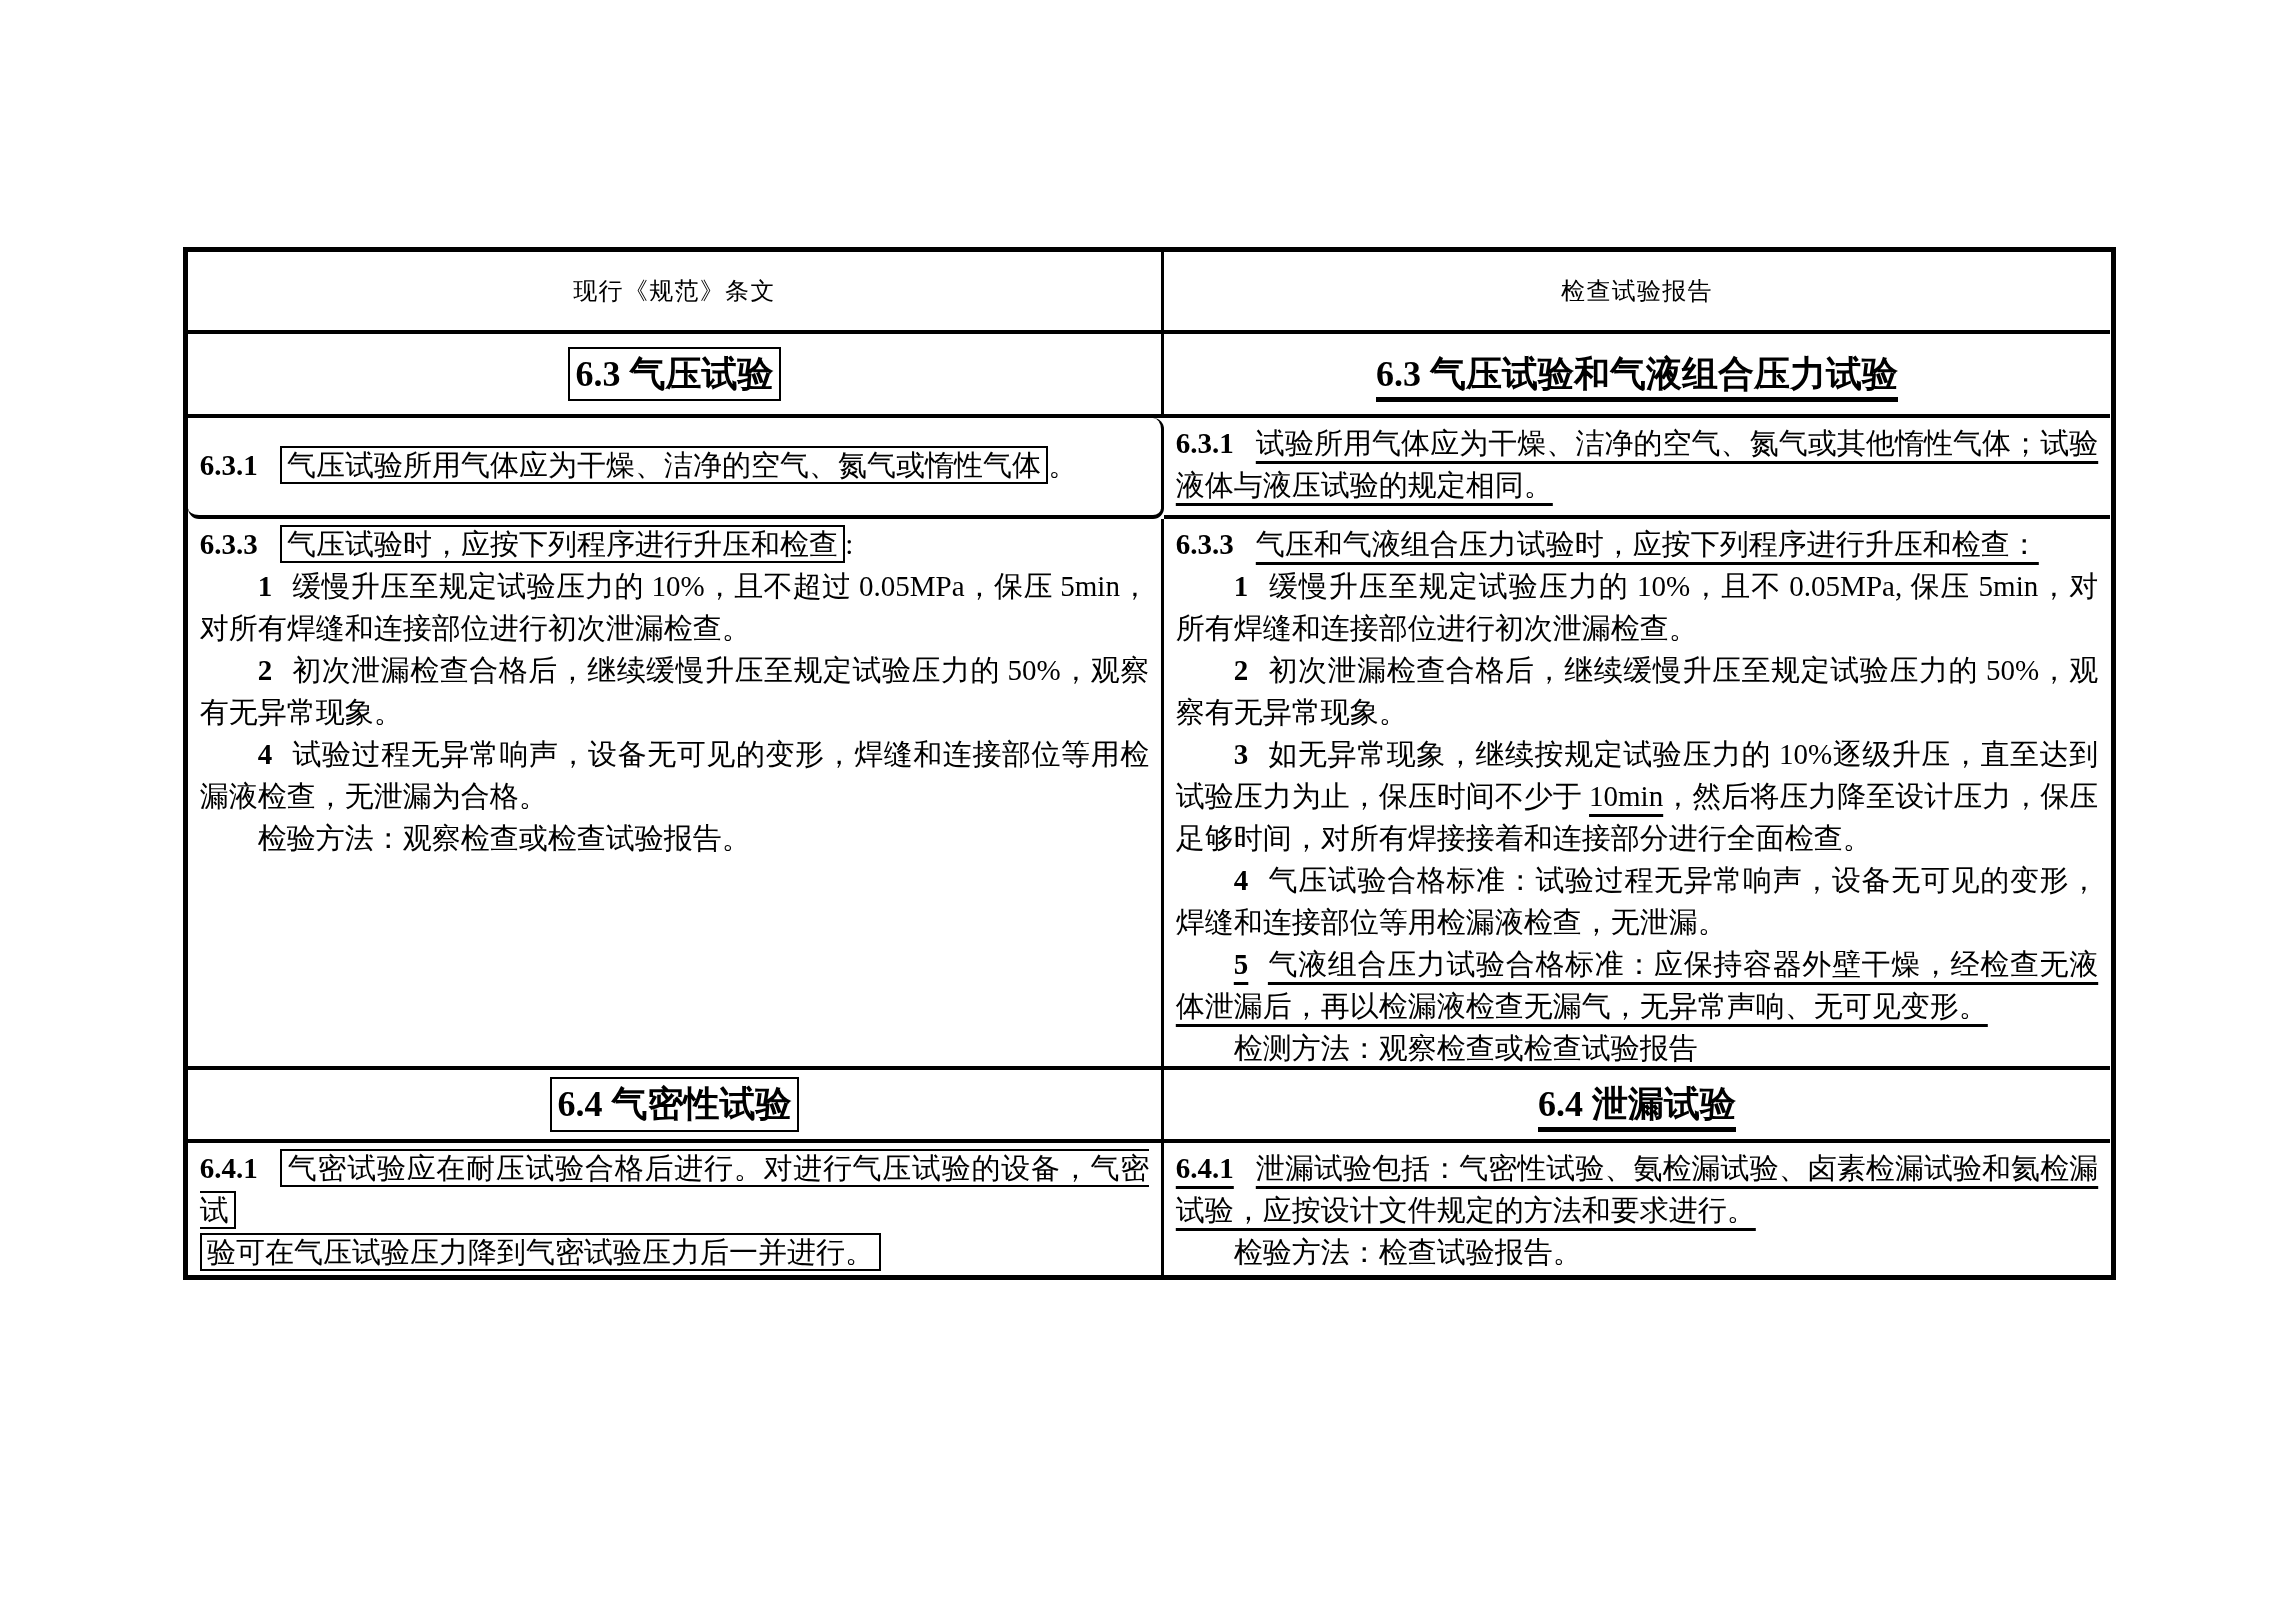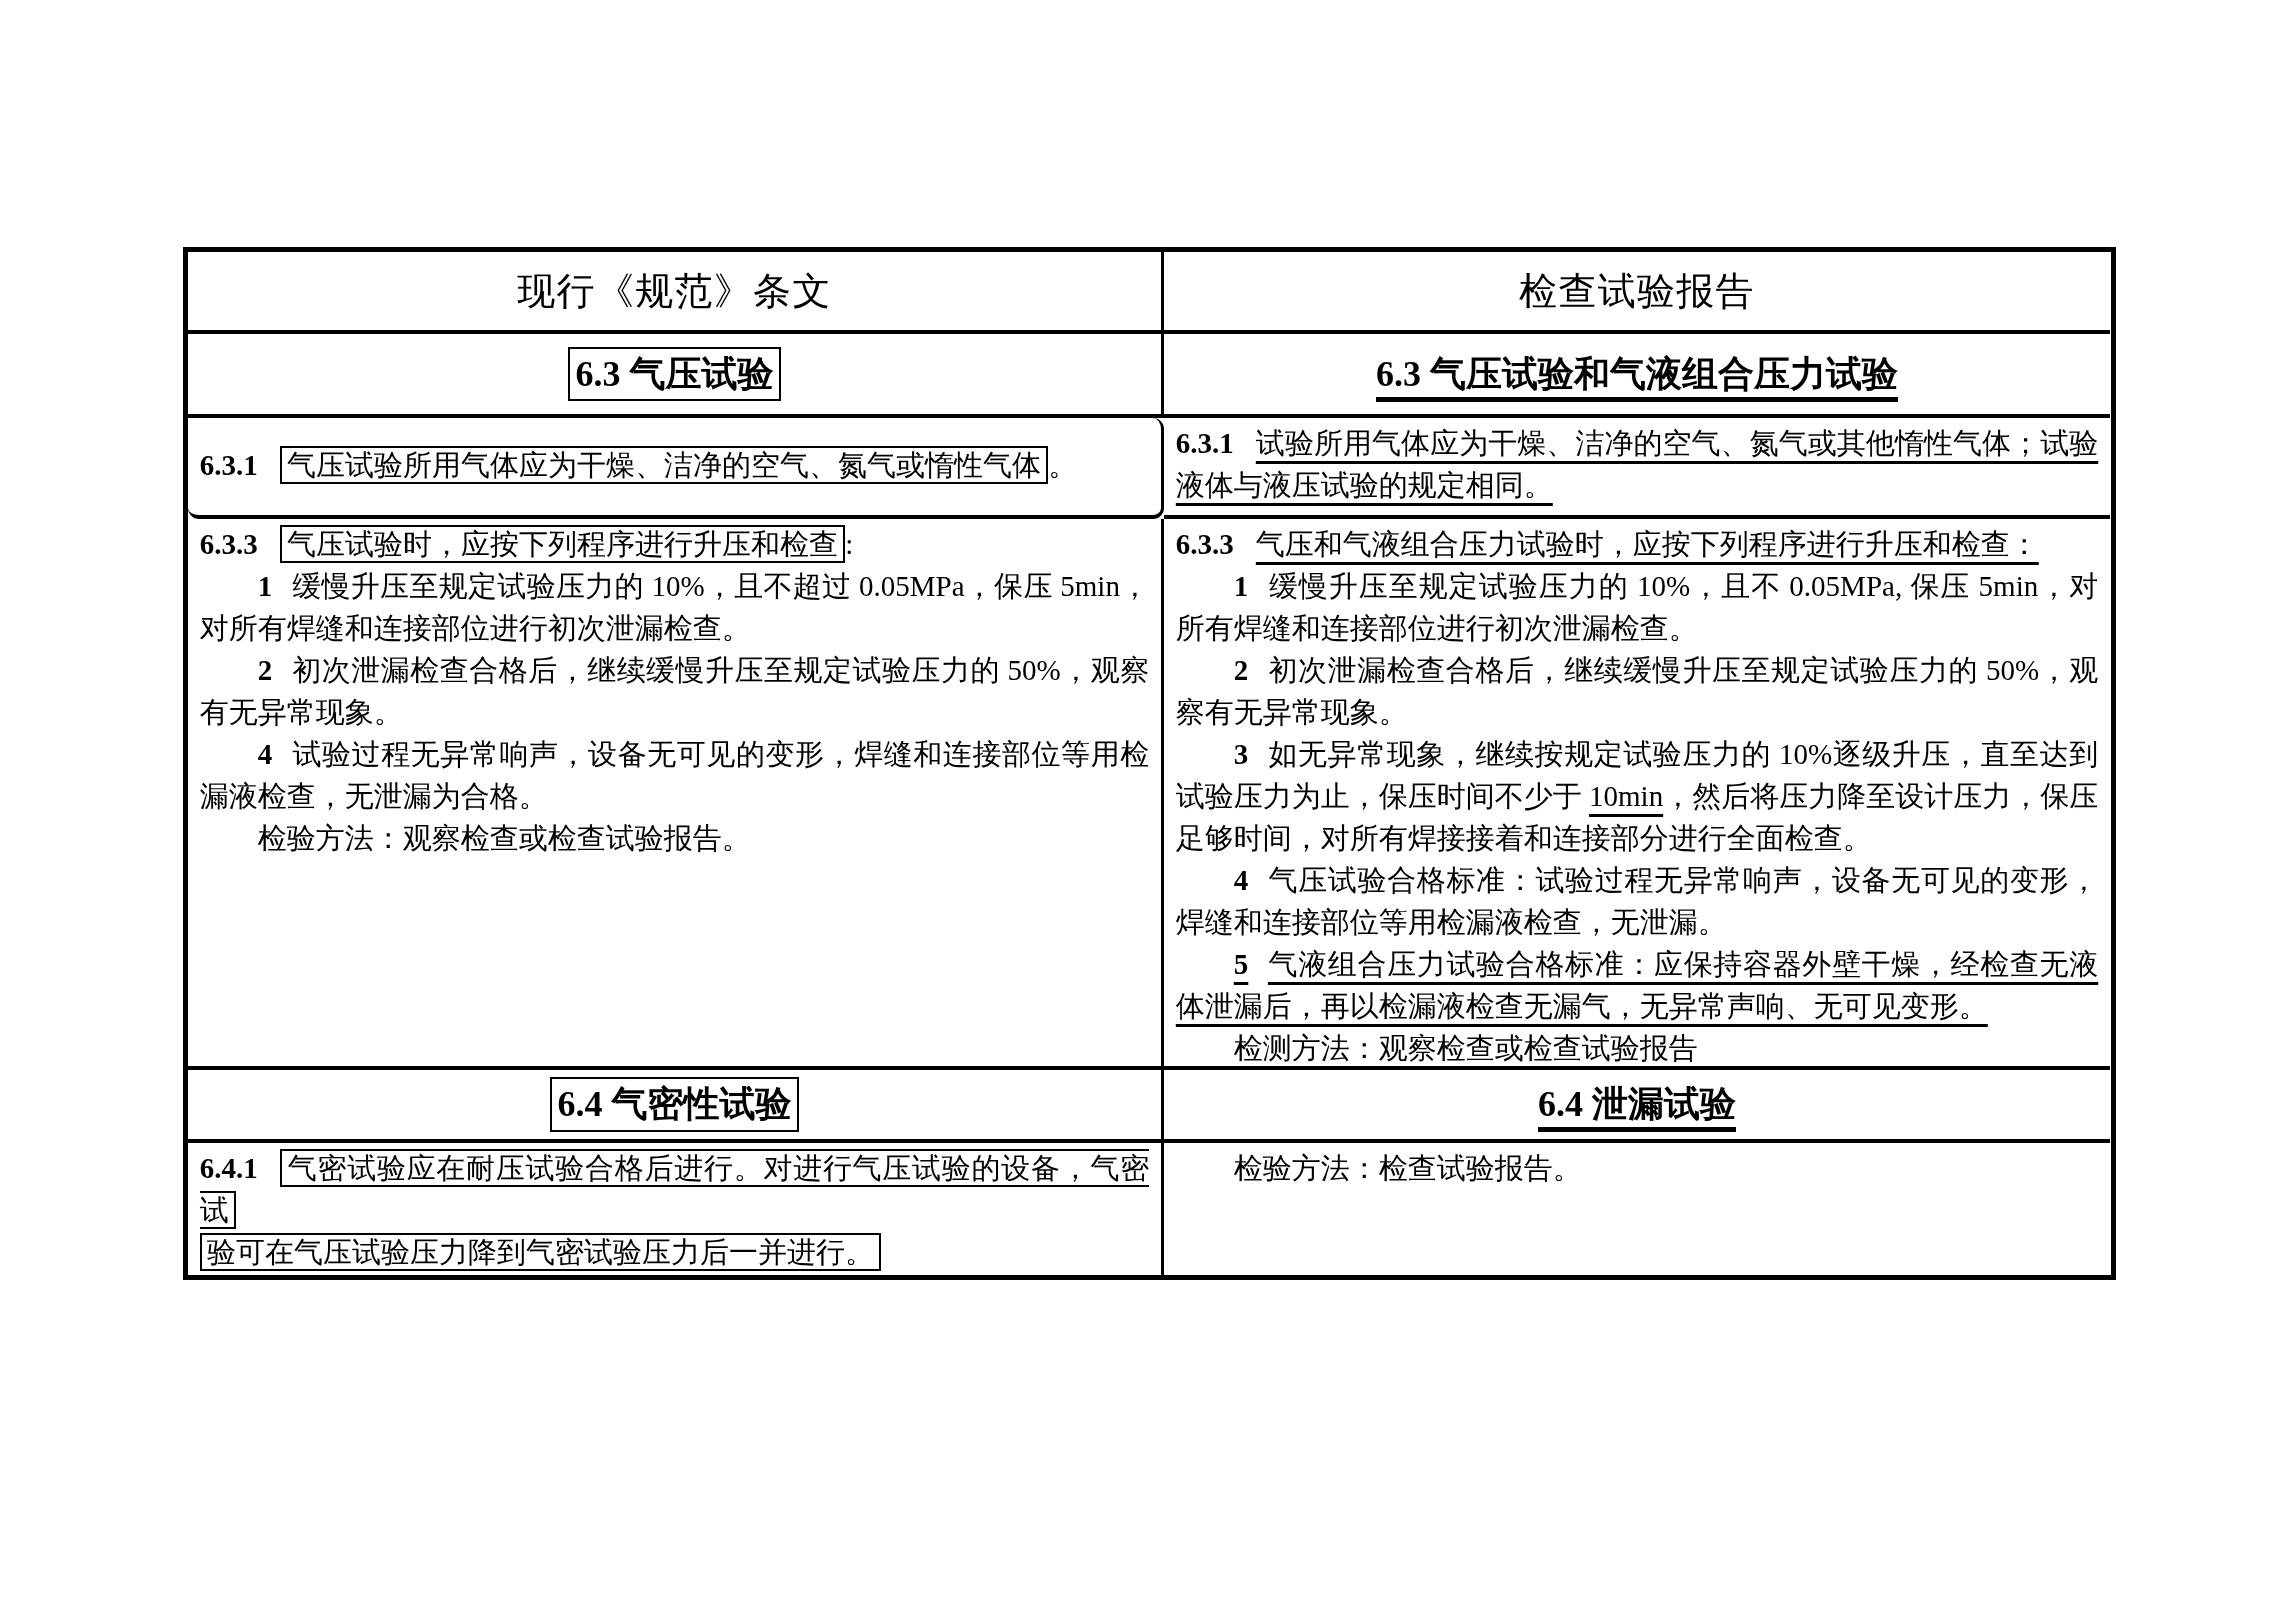--- a/index.html
+++ b/index.html
@@ -13,21 +13,21 @@
     position:absolute;left:183px;top:247px;width:1933px;height:1033px;
     border:5.2px solid #000;box-sizing:border-box;
     display:grid;
     grid-template-columns:976px 946px;
     grid-template-rows:82px 84px 101px 551px 73px 132px;
   }
   .cell{box-sizing:border-box;padding:0 11.8px;overflow:hidden;}
   .col-l{border-right:3.9px solid #000;}
   .rb{border-bottom:4.6px solid #000;}
   .center-cell{display:flex;align-items:center;justify-content:center;}
-  .header-text{font-size:38px;letter-spacing:1.3px;}
+  .header-text{font-size:24px;letter-spacing:1.3px;}
   .section-text{font-size:36px;font-weight:bold;}
   .content{padding-top:3.9px;font-size:29px;line-height:42px;}
   .p{margin:0;text-align:justify;}
   .indent{text-indent:58px;}
   .num{font-weight:bold;margin-right:22px;}
   .inum{font-weight:bold;margin-right:19.6px;}
   .boxed{border:2.6px solid #000;padding:0.7px 5.2px;}
   .boxed-small{border:2.6px solid #000;padding:0 3.9px;}
   .ul{text-decoration:underline;text-decoration-thickness:2.6px;text-underline-offset:7.9px;}
   .ul-thick{text-decoration:underline;text-decoration-thickness:4.6px;text-underline-offset:10.5px;}
@@ -82,18 +82,19 @@
     </div>
     <div class="cell rb center-cell">
       <span class="section-text ul-thick">6.4  泄漏试验</span>
     </div>
 
     <div class="cell col-l content">
       <p class="p"><span class="num">6.4.1</span><span class="boxed">气密试验应在耐压试验合格后进行。对进行气压试验的设备，气密试</span><br><span class="boxed">验可在气压试验压力降到气密试验压力后一并进行。</span></p>
       <p class="p indent">检验方法：检查试验报告。</p>
     </div>
     <div class="cell content">
+      <p class="p"><span class="ul"><span class="num">6.4.1</span><span>泄漏试验包括：气密性试验、氨检漏试验、卤素检漏试验和氦检漏试验，应按设计文件规定的方法和要求进行。</span></span></p>
       <p class="p indent">检验方法：检查试验报告。</p>
     </div>
 
   </div>
 </div>
 
 
 </body></html>

